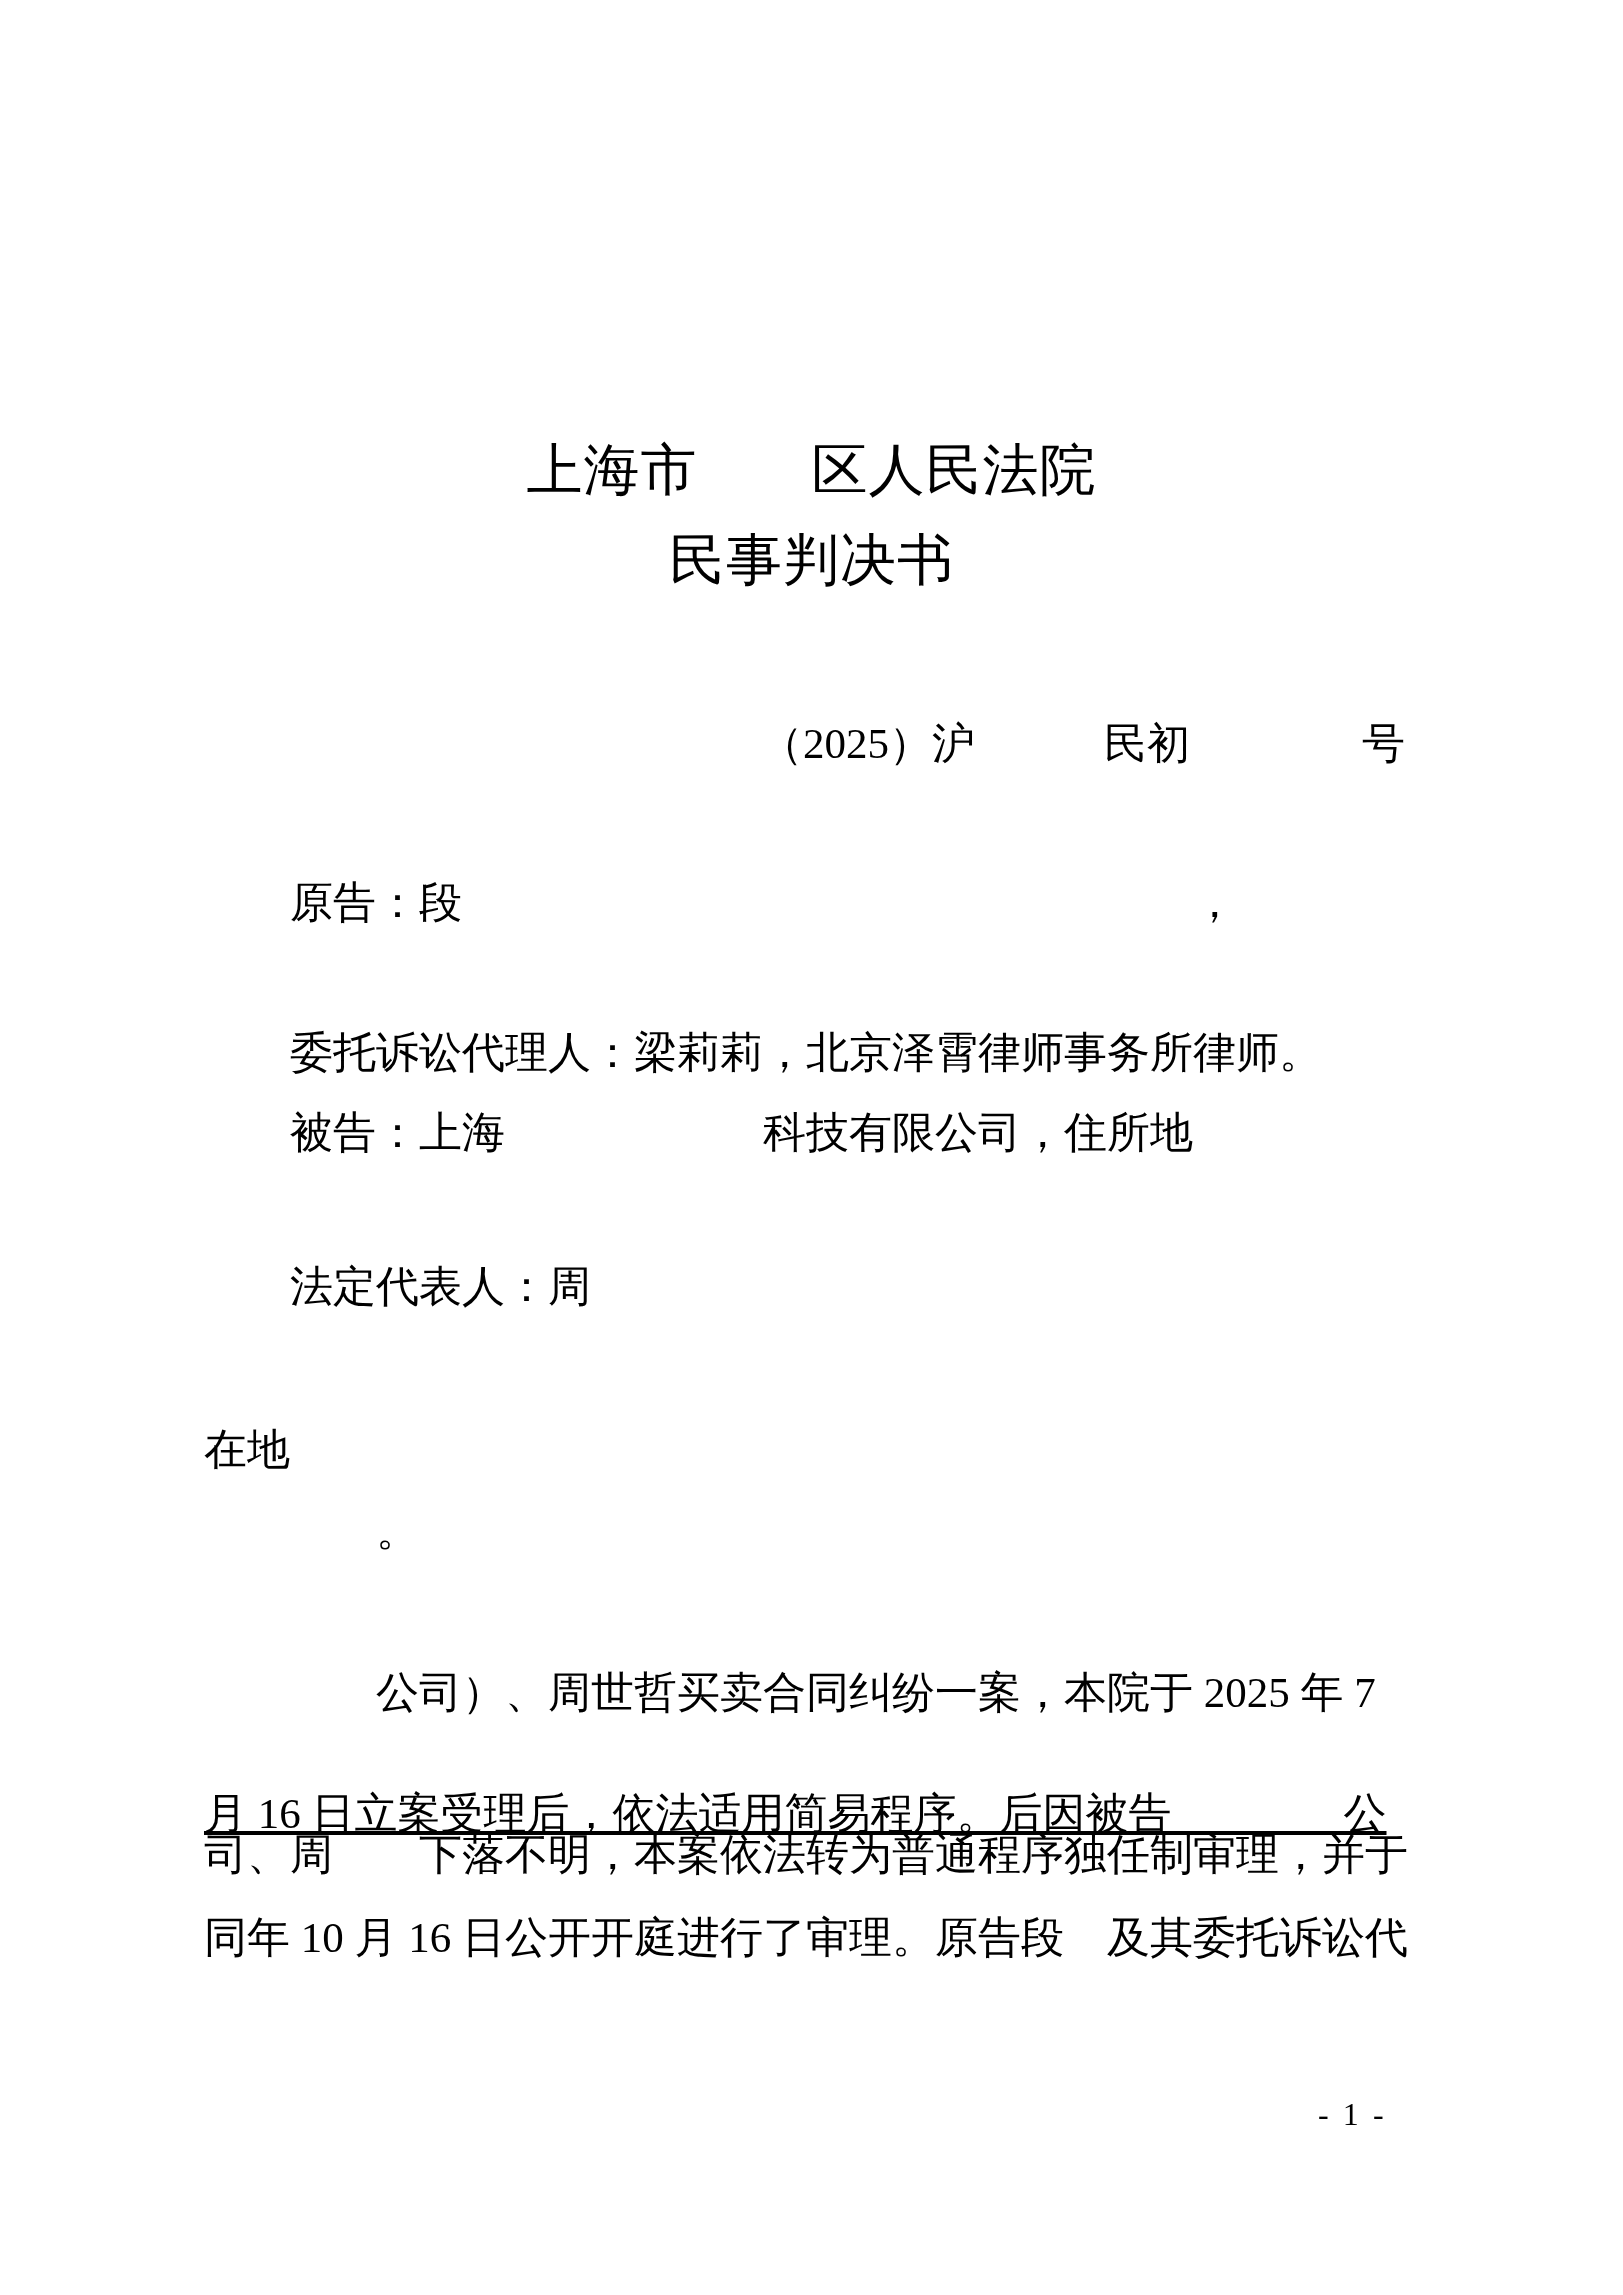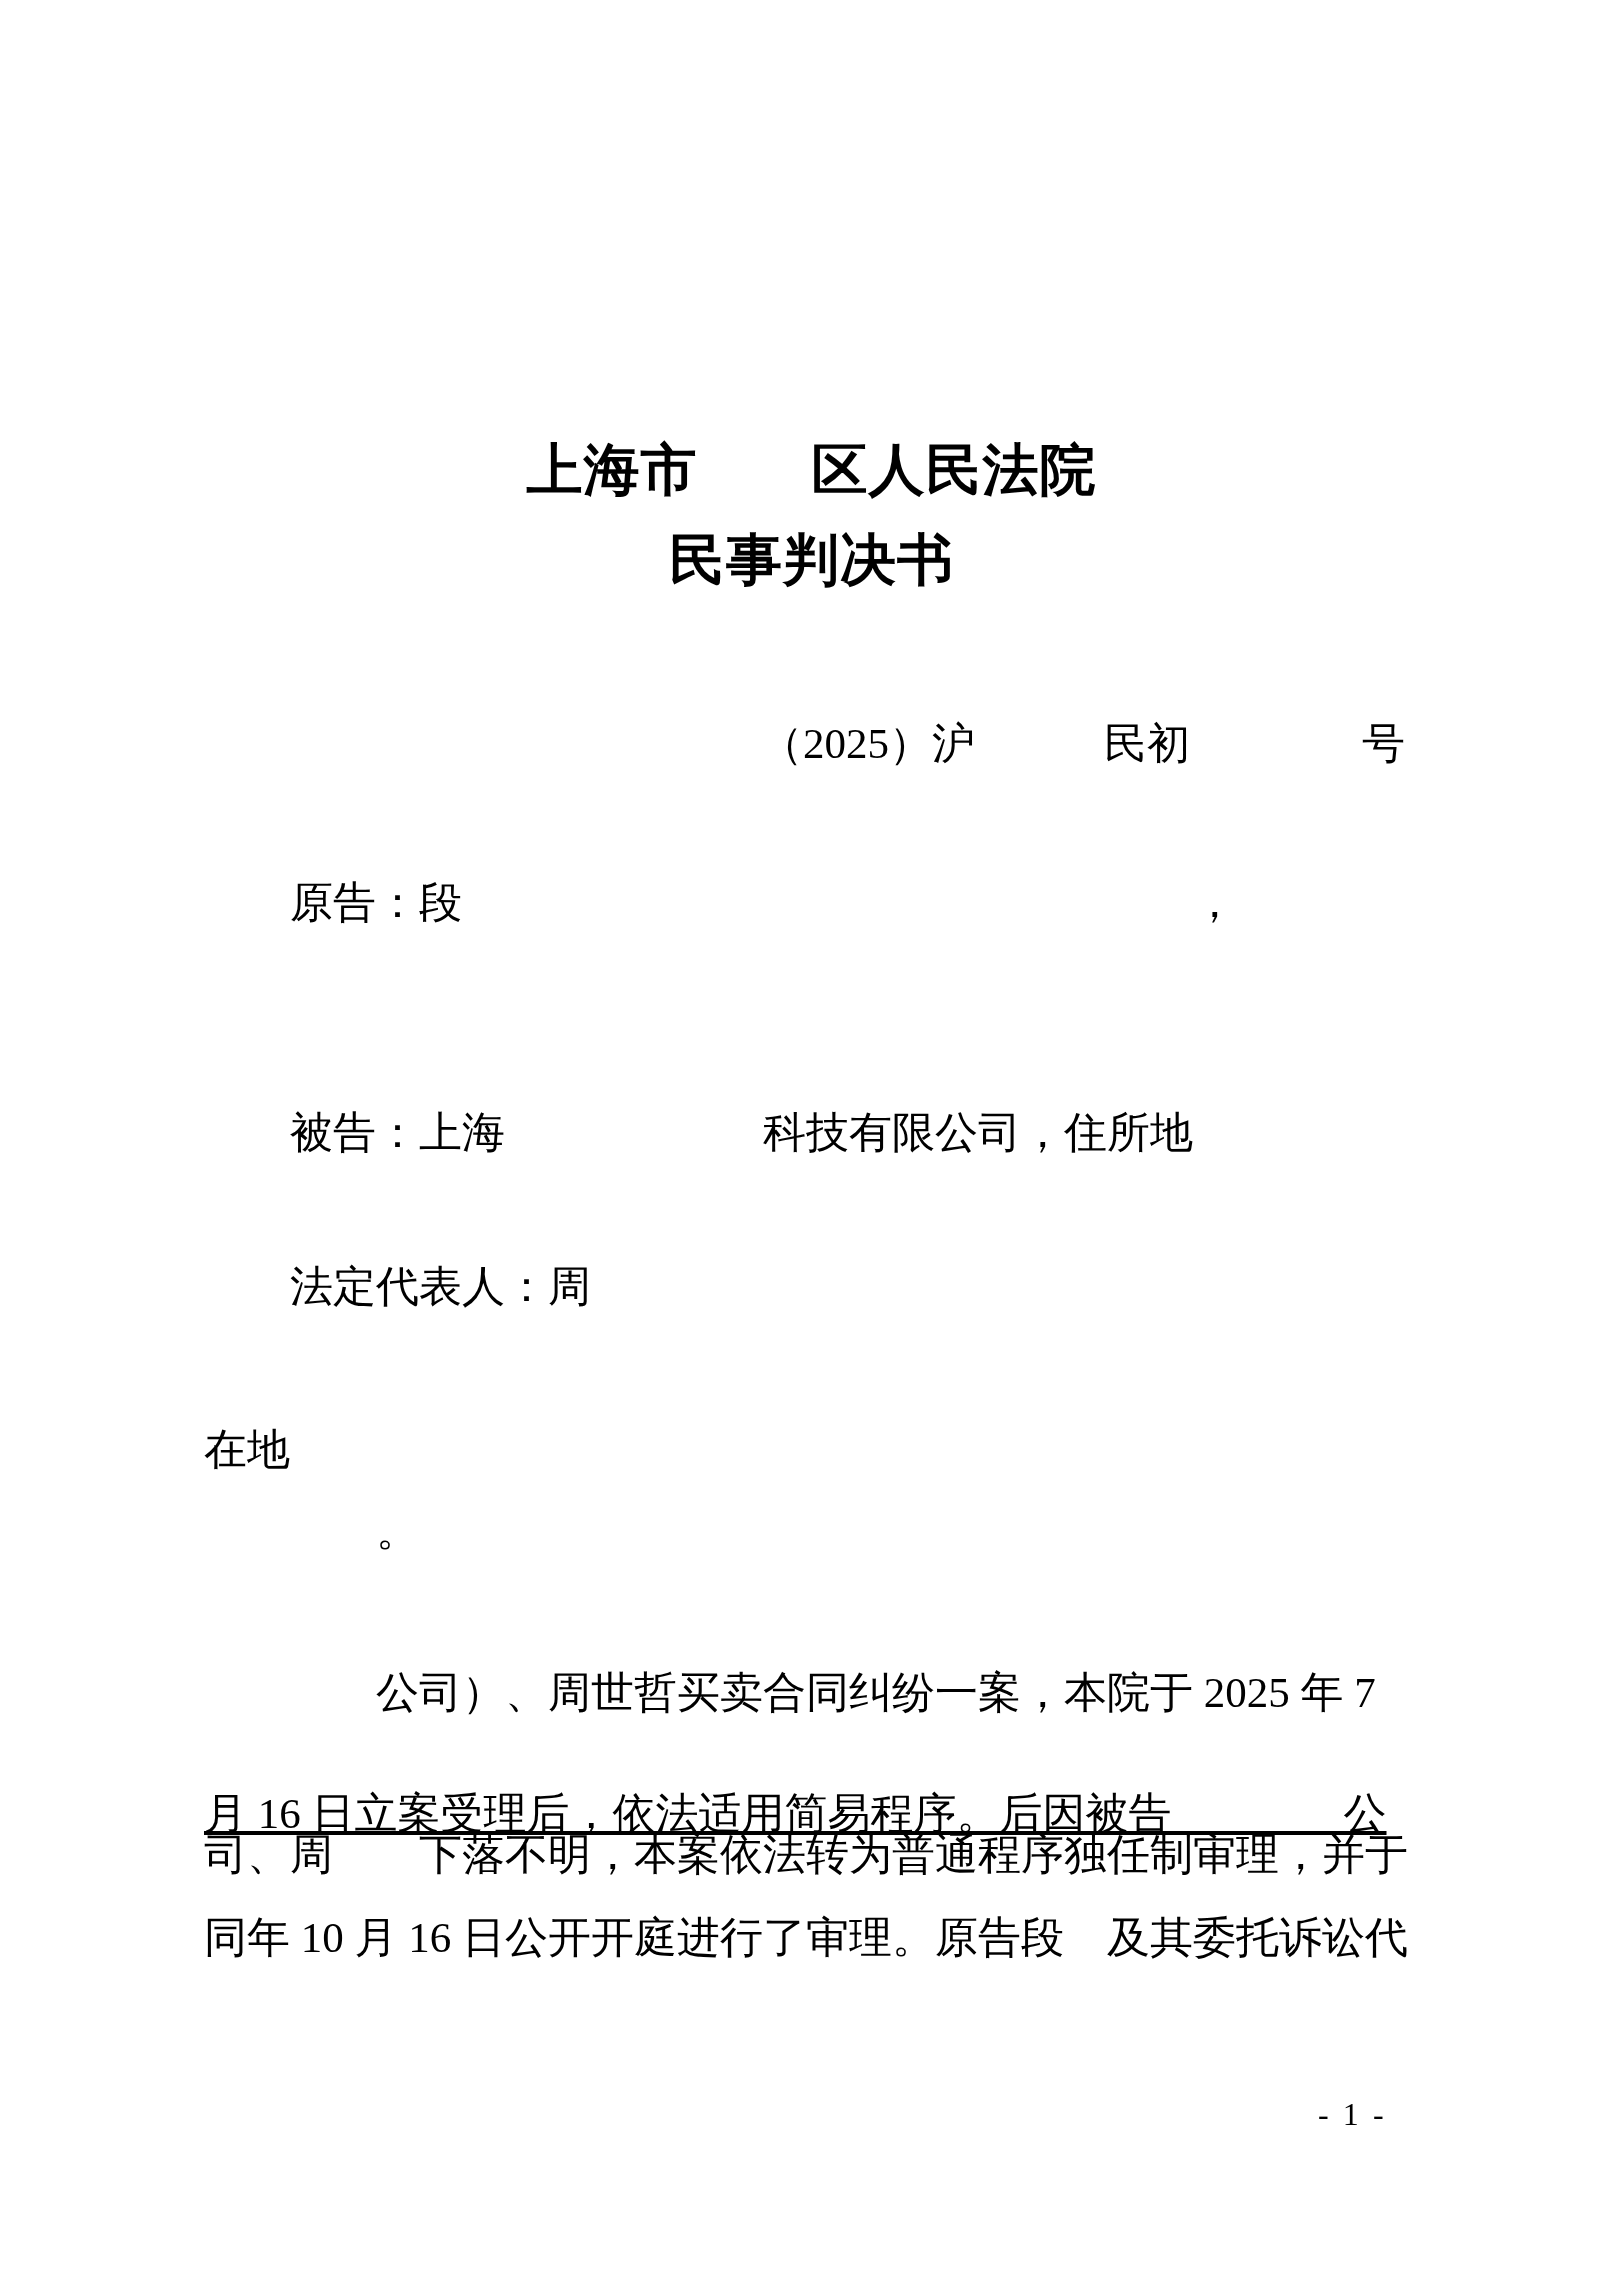--- a/index.html
+++ b/index.html
@@ -15,21 +15,21 @@
     overflow: hidden;
     font-family: "Liberation Serif", "DejaVu Serif", serif;
     color: #000000;
   }
   .title-line {
     position: absolute;
     left: 0;
     width: 100%;
     text-align: center;
     font-size: 56px;
-    font-weight: bold;
+    font-weight: normal;
     line-height: 1;
     white-space: pre;
     letter-spacing: 1px;
   }
   .case-line {
     position: absolute;
     font-size: 43px;
     line-height: 1;
     white-space: pre;
   }
@@ -58,20 +58,21 @@
 <div class="page">
 
   <div class="title-line" style="top: 442px;">上海市　　区人民法院</div>
 
   <div class="title-line" style="top: 532px;">民事判决书</div>
 
   <div class="case-line" style="left: 760px; top: 722px;">（2025）沪　　　民初　　　　号</div>
 
   <div class="doc-line indent-2" style="top: 878px;">原告：段　　　　　　　　　　　　　　　　　，</div>
 
+  <div class="doc-line indent-2" style="top: 1028px;">委托诉讼代理人：梁莉莉，北京泽霄律师事务所律师。</div>
 
   <div class="doc-line indent-2" style="top: 1108px;">被告：上海　　　　　　科技有限公司，住所地</div>
 
   <div class="doc-line indent-2" style="top: 1262px;">法定代表人：周</div>
 
 
   <div class="doc-line" style="top: 1425px;">在地</div>
 
   <div class="doc-line" style="top: 1506px;">　　　　。</div>
 

